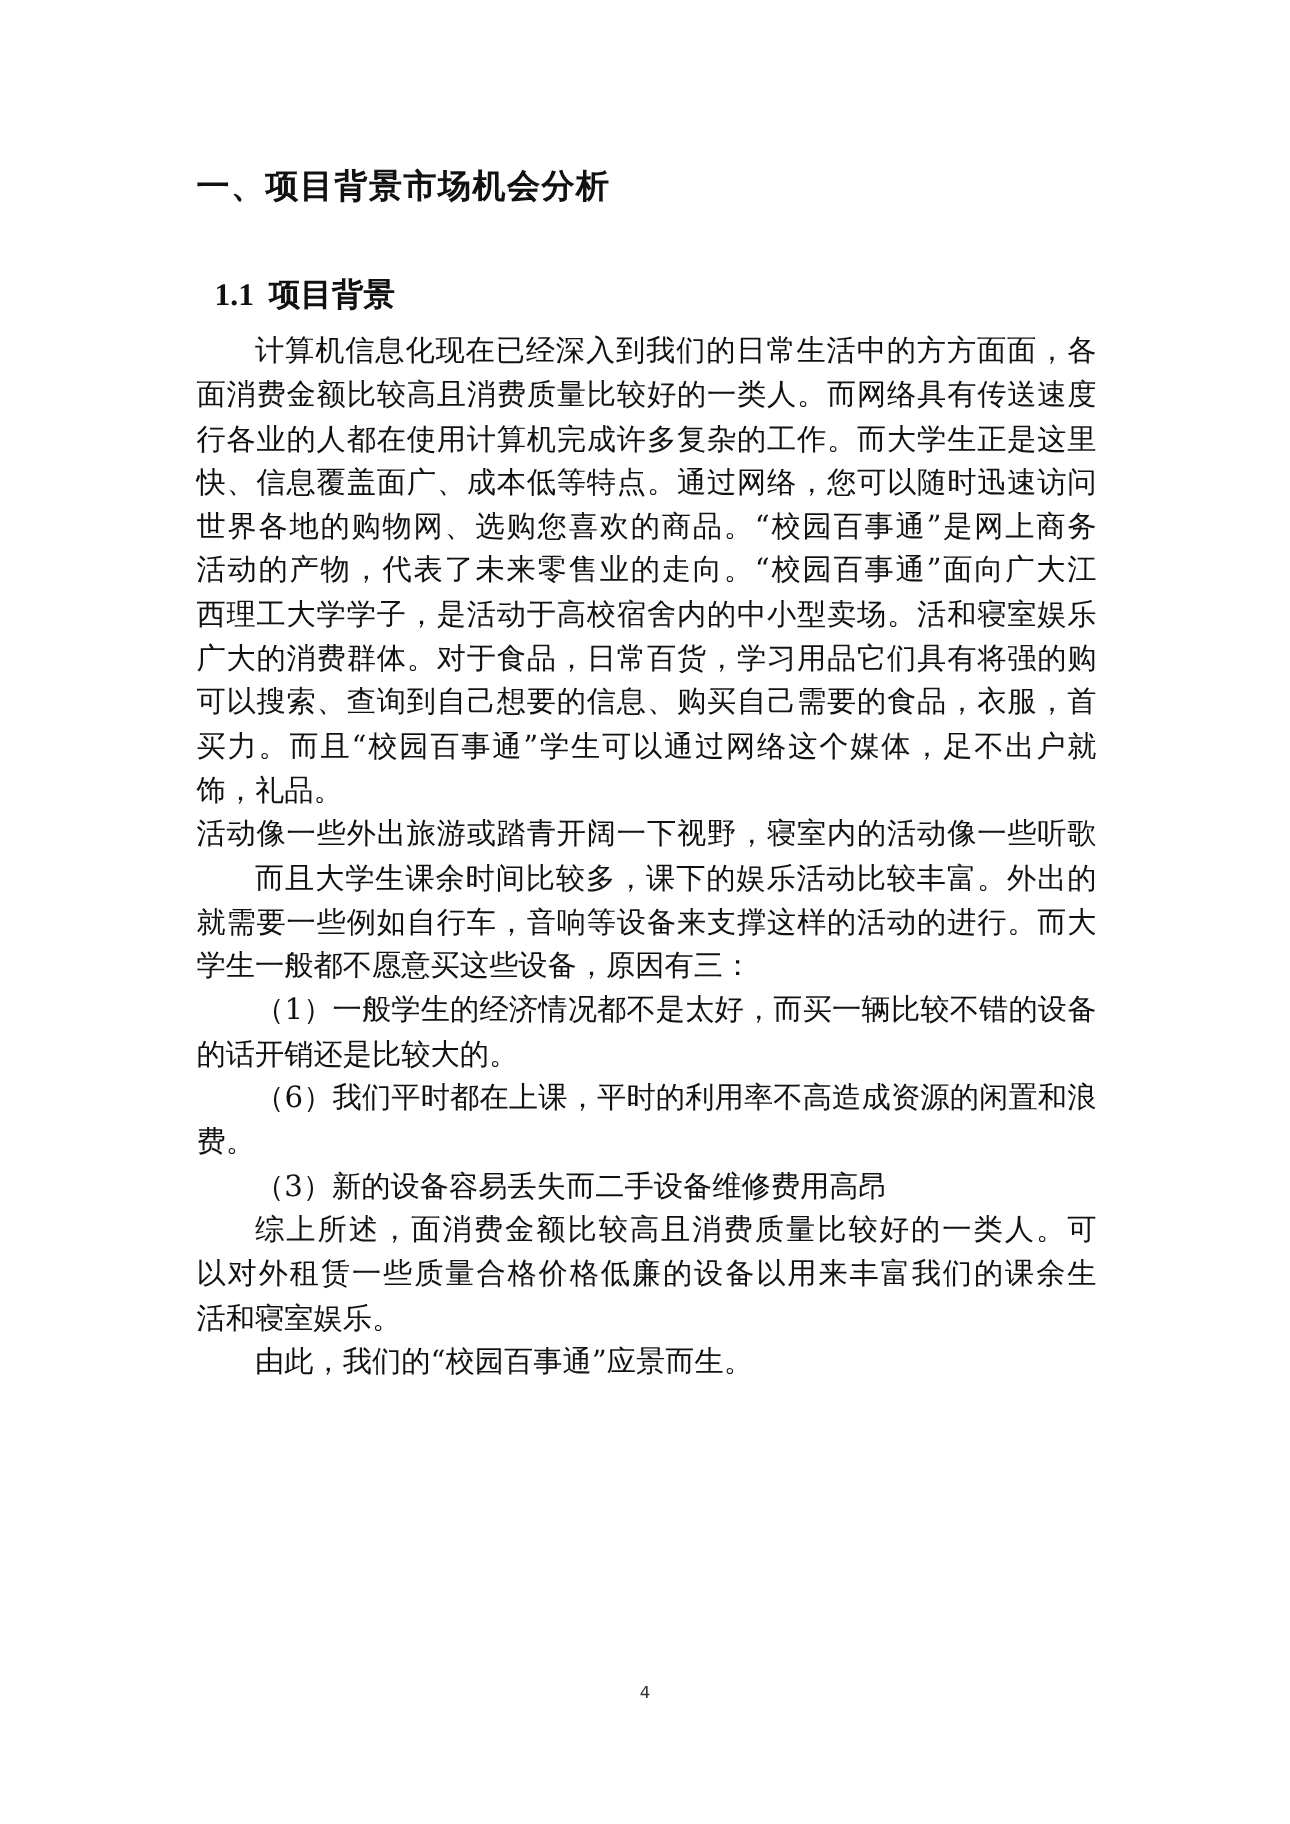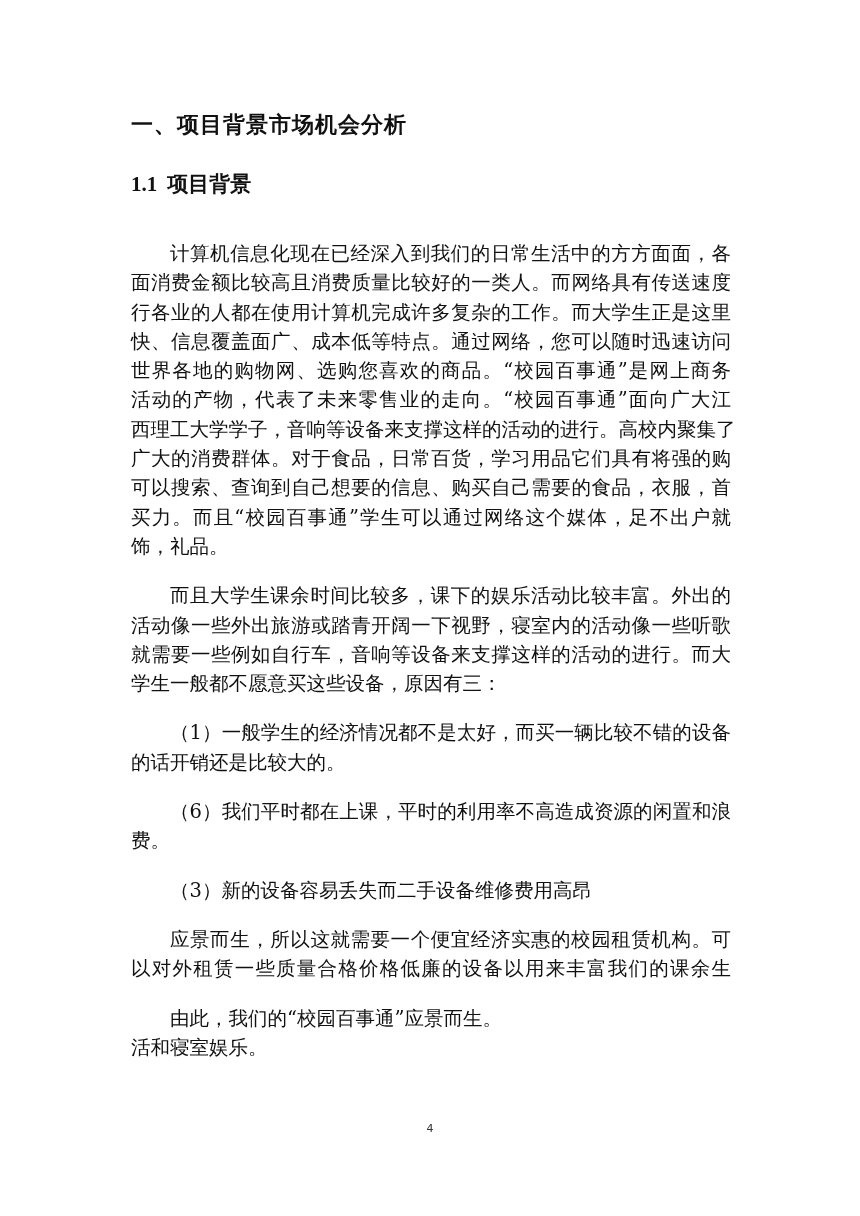--- a/index.html
+++ b/index.html
@@ -2,58 +2,58 @@
 <html><head>
   <meta charset="utf-8">
   <style>
     html, body { margin: 0; padding: 0; background: #ffffff; }
     body { width: 860px; height: 1216px; position: relative; overflow: hidden;
            font-family: "DejaVu Serif", "Liberation Serif", serif; color: #111; }
     .page { position: absolute; left: 0; top: 0; width: 860px; height: 1216px; }
     .h1 { position: absolute; left: 131px; top: 108px; font-size: 22px; font-weight: bold;
           font-family: "DejaVu Sans", sans-serif; letter-spacing: 1px; line-height: 34px; margin: 0; white-space: nowrap; }
     .h2 { position: absolute; left: 131px; top: 167px; font-size: 21px; font-weight: bold;
-          font-family: "DejaVu Sans", sans-serif; line-height: 34px; margin: 0; white-space: nowrap; }
+          font-family: "DejaVu Sans", sans-serif; line-height: 34px; margin: 12px; white-space: nowrap; }
     .h2 .num { font-family: "Liberation Serif", serif; font-weight: bold; margin-right: 10px; }
     .body { position: absolute; left: 131px; top: 219px; width: 600px; }
     .line { height: 29.3px; line-height: 29.3px; font-size: 19.5px; white-space: nowrap;
             text-align: justify; text-align-last: justify; letter-spacing: 0px; }
-    .line.indent { padding-left: 39px; margin-top: 20px; }
+    .line.indent { padding-left: 39px; }
     .line.last { text-align-last: left; }
     .pagenum { position: absolute; left: 0; width: 860px; top: 1122px; text-align: center;
                font-size: 11px; font-family: "DejaVu Sans", sans-serif; color: #333; }
   </style>
 </head>
 <body>
 
 <div class="page">
   <h1 class="h1">一、项目背景市场机会分析</h1>
   <h2 class="h2">
     <span class="num">1.1</span><span>项目背景</span>
   </h2>
   <div class="body" id="body-text">
       <div class="line indent">计算机信息化现在已经深入到我们的日常生活中的方方面面，各</div>
       <div class="line">面消费金额比较高且消费质量比较好的一类人。而网络具有传送速度</div>
       <div class="line">行各业的人都在使用计算机完成许多复杂的工作。而大学生正是这里</div>
       <div class="line">快、信息覆盖面广、成本低等特点。通过网络，您可以随时迅速访问</div>
       <div class="line">世界各地的购物网、选购您喜欢的商品。“校园百事通”是网上商务</div>
       <div class="line">活动的产物，代表了未来零售业的走向。“校园百事通”面向广大江</div>
-      <div class="line">西理工大学学子，音响等设备来支撑这样的活动的进行。高校内聚集了</div>
+      <div class="line">西理工大学学子，是活动于高校宿舍内的中小型卖场。活和寝室娱乐</div>
       <div class="line">广大的消费群体。对于食品，日常百货，学习用品它们具有将强的购</div>
       <div class="line">可以搜索、查询到自己想要的信息、购买自己需要的食品，衣服，首</div>
       <div class="line">买力。而且“校园百事通”学生可以通过网络这个媒体，足不出户就</div>
       <div class="line last">饰，礼品。</div>
+      <div class="line">活动像一些外出旅游或踏青开阔一下视野，寝室内的活动像一些听歌</div>
       <div class="line indent">而且大学生课余时间比较多，课下的娱乐活动比较丰富。外出的</div>
-      <div class="line">活动像一些外出旅游或踏青开阔一下视野，寝室内的活动像一些听歌</div>
       <div class="line">就需要一些例如自行车，音响等设备来支撑这样的活动的进行。而大</div>
       <div class="line last">学生一般都不愿意买这些设备，原因有三：</div>
       <div class="line indent">（1）一般学生的经济情况都不是太好，而买一辆比较不错的设备</div>
       <div class="line last">的话开销还是比较大的。</div>
       <div class="line indent">（6）我们平时都在上课，平时的利用率不高造成资源的闲置和浪</div>
       <div class="line last">费。</div>
       <div class="line indent last">（3）新的设备容易丢失而二手设备维修费用高昂</div>
-      <div class="line indent">应景而生，所以这就需要一个便宜经济实惠的校园租赁机构。可</div>
+      <div class="line indent">综上所述，面消费金额比较高且消费质量比较好的一类人。可</div>
       <div class="line">以对外租赁一些质量合格价格低廉的设备以用来丰富我们的课余生</div>
+      <div class="line last">活和寝室娱乐。</div>
       <div class="line indent last">由此，我们的“校园百事通”应景而生。</div>
-      <div class="line last">活和寝室娱乐。</div>
     </div>
   <div class="pagenum">4</div>
 </div>
 
 </body></html>

